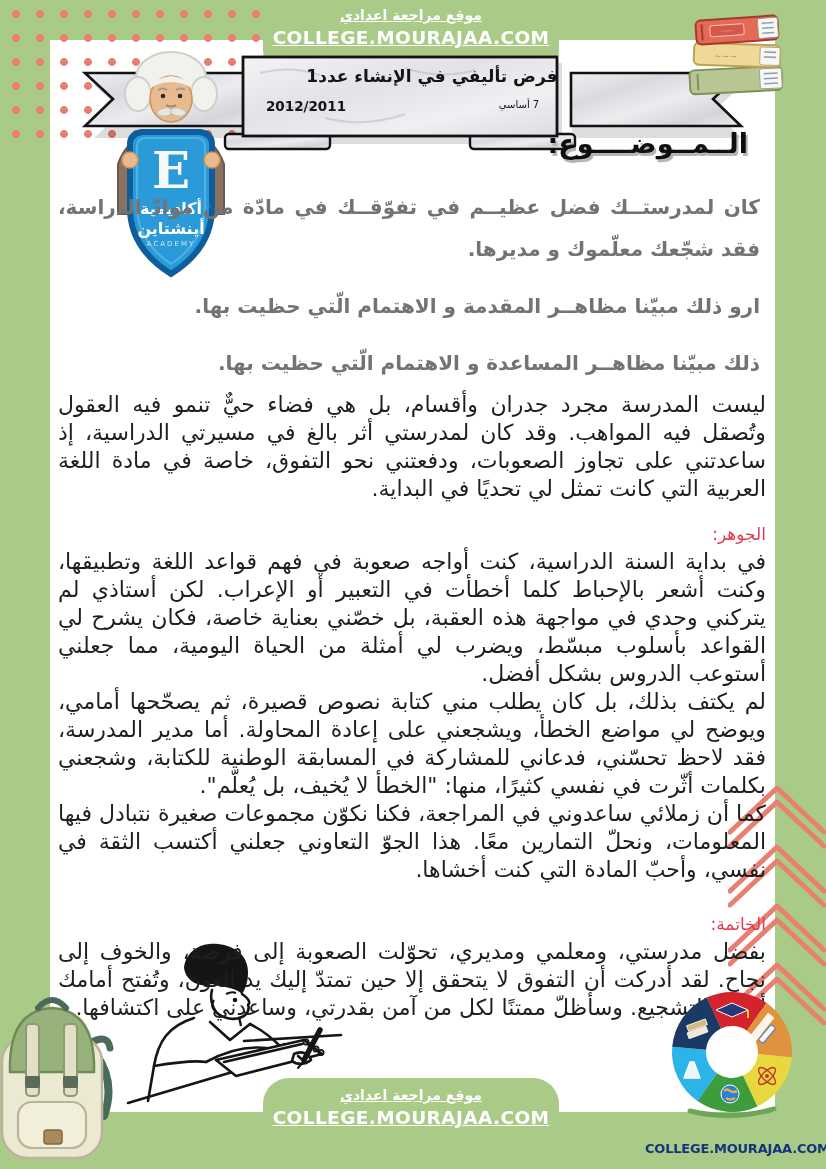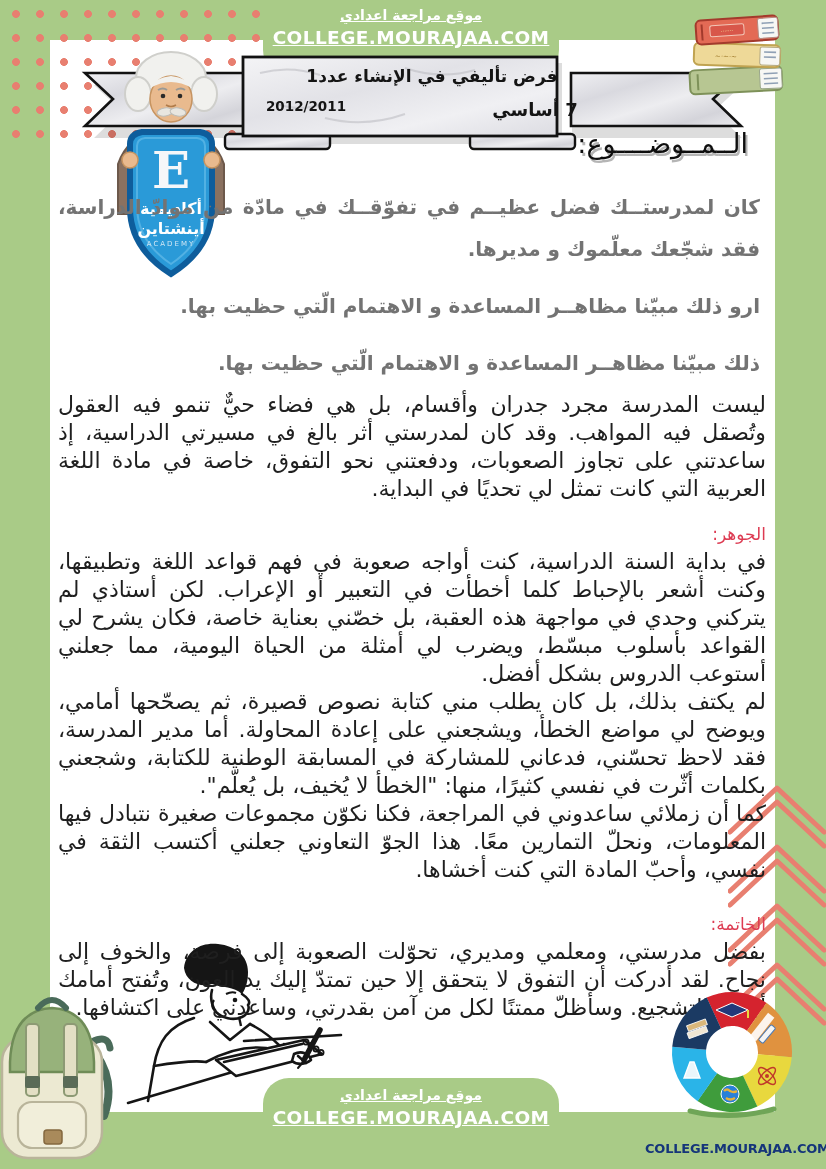--- a/index.html
+++ b/index.html
@@ -25,27 +25,27 @@
   
   .site-block{position:absolute;z-index:4;text-align:center;color:#fff;direction:rtl;}
   .site-block .ar{font-size:14px;font-weight:bold;text-decoration:underline;line-height:18px;}
   .site-block .url{font-size:18.5px;font-weight:bold;text-decoration:underline;letter-spacing:.4px;direction:ltr;line-height:24px;margin-top:2px;}
   #header-site{left:263px;top:6px;width:296px;}
   #footer-site{left:263px;top:1086px;width:296px;}
   
   .ribbon-svg{position:absolute;left:75px;top:48px;z-index:3;}
   .ribbon-title{position:absolute;left:243px;top:66px;width:378px;text-align:center;
     font-size:17px;font-weight:bold;color:#141414;direction:rtl;z-index:4;}
-  .ribbon-grade{position:absolute;left:492px;top:99px;width:86px;text-align:center;
-    font-size:18px;font-weight:bold;color:#141414;direction:rtl;z-index:4;}
+  .ribbon-grade{position:absolute;left:476px;top:99px;width:86px;text-align:center;
+    font-size:10px;font-weight:normal;color:#141414;direction:rtl;z-index:4;}
   .ribbon-year{position:absolute;left:256px;top:98px;width:100px;text-align:center;
     font-size:13.5px;font-weight:bold;color:#141414;z-index:4;}
   
   .subject-heading{position:absolute;right:78px;top:128px;z-index:4;direction:rtl;
-    font-size:27px;font-weight:normal;color:#0e0e0e;text-shadow:2px 3px 0 #b5b5b5;}
+    font-size:27px;font-weight:bold;color:#0e0e0e;text-shadow:2px 3px 0 #b5b5b5;}
   .topic{position:absolute;left:58px;top:186px;width:702px;direction:rtl;z-index:4;}
   .topic p{margin:0 0 15px;font-size:20px;font-weight:bold;color:#737373;line-height:42px;text-align:justify;}
   .content{position:absolute;left:58px;top:391px;width:708px;direction:rtl;z-index:4;}
   .sec-heading{color:#dd3b52;font-size:17px;font-weight:400;margin:0 0 4px;}
   .essay-p{margin:0;font-size:22px;line-height:28px;text-align:justify;color:#1f1f1f;}
   .sec{margin:0 0 21px;}
   .sec:nth-child(2){margin-bottom:30px;}
   
   .einstein{position:absolute;left:100px;top:42px;z-index:4;}
   .books{position:absolute;left:686px;top:6px;z-index:4;}
@@ -156,21 +156,21 @@
       <rect x="24" y="18" width="34" height="11" rx="2" fill="#d8574a" stroke="#f2c7b8" stroke-width="1"></rect>
       <text x="41" y="26" text-anchor="middle" font-size="5.5" fill="#f5e9a0">·······</text>
       <path d="M16,16 v16" stroke="#a33a2c" stroke-width="2"></path>
     </g>
   </svg>
 
   <div class="subject-heading">الــمــوضــــوع:</div>
 
   <div class="topic">
     <p>كان لمدرستــك فضل عظيــم في تفوّقــك في مادّة من موادّ الدراسة، فقد شجّعك معلّموك و مديرها.</p>
-    <p>ارو ذلك مبيّنا مظاهــر المساعدة و الاهتمام الّتي حظيت بها.</p>
+    <p>ارو ذلك مبيّنا مظاهــر المقدمة و الاهتمام الّتي حظيت بها.</p>
     <p>ذلك مبيّنا مظاهــر المساعدة و الاهتمام الّتي حظيت بها.</p>
   </div>
 
   <div class="content">
     <div class="sec">
       <p class="essay-p">ليست المدرسة مجرد جدران وأقسام، بل هي فضاء حيٌّ تنمو فيه العقول وتُصقل فيه المواهب. وقد كان لمدرستي أثر بالغ في مسيرتي الدراسية، إذ ساعدتني على تجاوز الصعوبات، ودفعتني نحو التفوق، خاصة في مادة اللغة العربية التي كانت تمثل لي تحديًا في البداية.</p>
     </div>
     <div class="sec">
       <p class="sec-heading">الجوهر:</p>
       <p class="essay-p">في بداية السنة الدراسية، كنت أواجه صعوبة في فهم قواعد اللغة وتطبيقها، وكنت أشعر بالإحباط كلما أخطأت في التعبير أو الإعراب. لكن أستاذي لم يتركني وحدي في مواجهة هذه العقبة، بل خصّني بعناية خاصة، فكان يشرح لي القواعد بأسلوب مبسّط، ويضرب لي أمثلة من الحياة اليومية، مما جعلني أستوعب الدروس بشكل أفضل.</p>

